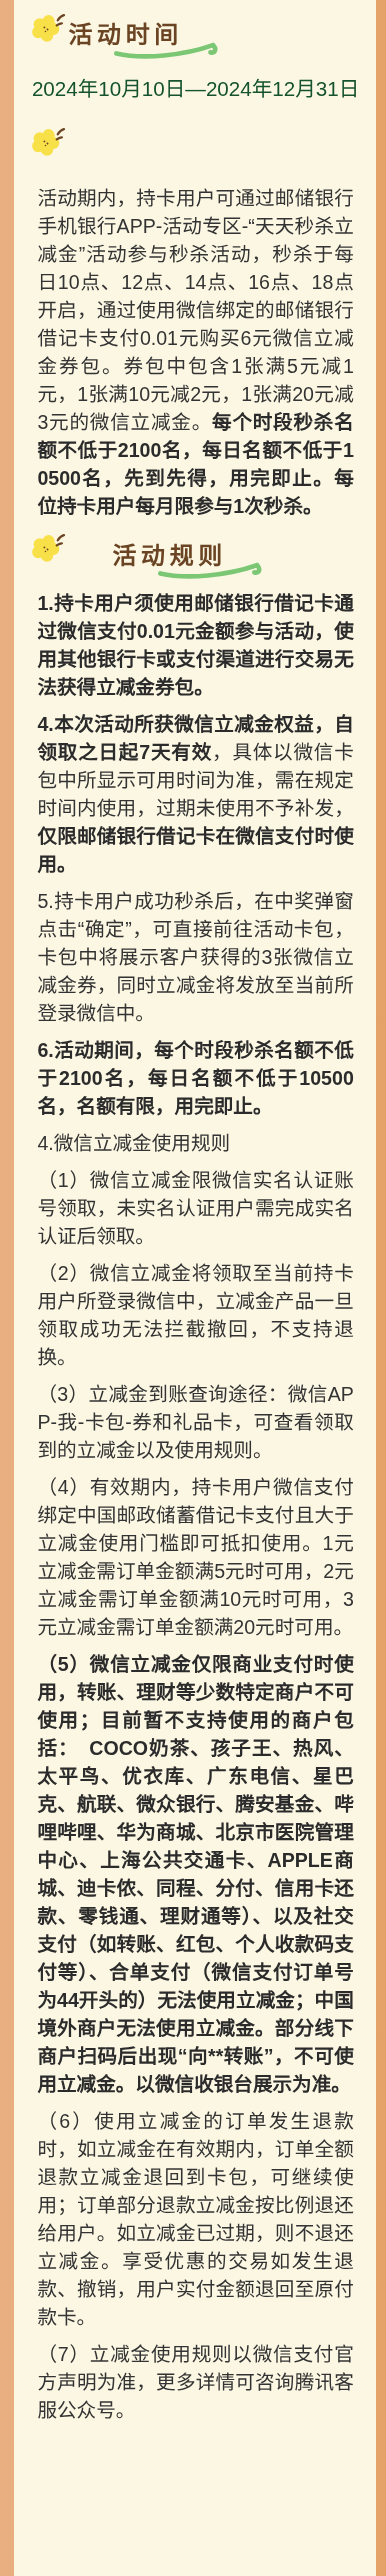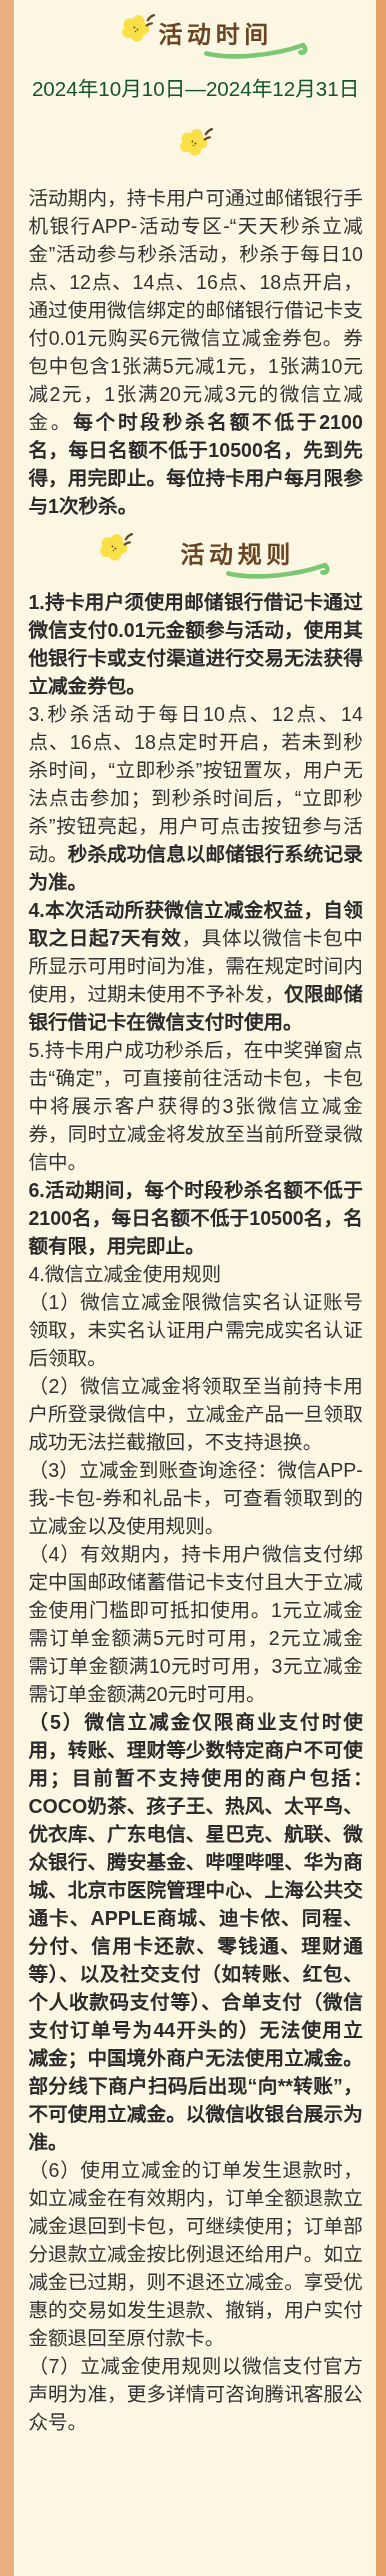--- a/index.html
+++ b/index.html
@@ -20,21 +20,20 @@
     height: 100%;
     box-sizing: border-box;
     padding: 7.2px 13.4px 0 14px;
     overflow: hidden;
   }
   
   .section-header {
     position: relative;
     display: flex;
     align-items: center;
-    justify-content: center;
     height: 49px;
   }
   .header-title-wrap { position: relative; display: inline-block; }
   .section-title {
     font-size: 24px;
     font-weight: 900;
     color: #6b4423;
     letter-spacing: 4.6px;
     position: relative;
     z-index: 2;
@@ -55,21 +54,21 @@
   .date-line {
     margin: 17.5px 0 0 0;
     text-align: center;
     font-size: 20.6px;
     font-weight: 500;
     color: #14532d;
     line-height: 27px;
   }
   
   .para {
-    margin: 0;
+    margin: 9px;
     font-size: 19.6px;
     line-height: 28px;
     color: #333333;
     text-align: justify;
     word-break: break-all;
     font-weight: 400;
   }
   .content-para { margin-top: 12.4px; }
   .rules-list { margin-top: 11.3px; }
   .b { font-weight: 700; color: #2b2b2b; }
@@ -162,21 +161,20 @@
         <g stroke="#7cc774" stroke-width="9" stroke-linecap="round" fill="none">
           <path d="M8 28 C 60 40, 140 32, 196 12"></path>
           <path d="M196 12 c 8 8, 4 16, -5 14"></path>
         </g>
       </svg>
     </span>
   </div>
 
   <div class="rules-list">
       <p class="para"><span class="b">1.持卡用户须使用邮储银行借记卡通过微信支付0.01元金额参与活动，使用其他银行卡或支付渠道进行交易无法获得立减金券包。</span></p>
-      <p class="para"><span>3.秒杀活动于每日10点、12点、14点、16点、18点定时开启，若未到秒杀时间，“立即秒杀”按钮置灰，用户无法点击参加；到秒杀时间后，“立即秒杀”按钮亮起，用户可点击按钮参与活动。</span><span class="b">秒杀成功信息以邮储银行系统记录为准。</span></p>
       <p class="para"><span class="b">4.本次活动所获微信立减金权益，自领取之日起7天有效</span><span>，具体以微信卡包中所显示可用时间为准，需在规定时间内使用，过期未使用不予补发，</span><span class="b">仅限邮储银行借记卡在微信支付时使用。</span></p>
       <p class="para"><span>5.持卡用户成功秒杀后，在中奖弹窗点击“确定”，可直接前往活动卡包，卡包中将展示客户获得的3张微信立减金券，同时立减金将发放至当前所登录微信中。</span></p>
       <p class="para"><span class="b">6.活动期间，每个时段秒杀名额不低于2100名，每日名额不低于10500名，名额有限，用完即止。</span></p>
       <p class="para"><span>4.微信立减金使用规则</span></p>
       <p class="para"><span>（1）微信立减金限微信实名认证账号领取，未实名认证用户需完成实名认证后领取。</span></p>
       <p class="para"><span>（2）微信立减金将领取至当前持卡用户所登录微信中，立减金产品一旦领取成功无法拦截撤回，不支持退换。</span></p>
       <p class="para"><span>（3）立减金到账查询途径：微信APP-我-卡包-券和礼品卡，可查看领取到的立减金以及使用规则。</span></p>
       <p class="para"><span>（4）有效期内，持卡用户微信支付绑定中国邮政储蓄借记卡支付且大于立减金使用门槛即可抵扣使用。1元立减金需订单金额满5元时可用，2元立减金需订单金额满10元时可用，3元立减金需订单金额满20元时可用。</span></p>
       <p class="para"><span class="b">（5）微信立减金仅限商业支付时使用，转账、理财等少数特定商户不可使用；目前暂不支持使用的商户包括：　COCO奶茶、孩子王、热风、太平鸟、优衣库、广东电信、星巴克、航联、微众银行、腾安基金、哔哩哔哩、华为商城、北京市医院管理中心、上海公共交通卡、APPLE商城、迪卡侬、同程、分付、信用卡还款、零钱通、理财通等）、以及社交支付（如转账、红包、个人收款码支付等）、合单支付（微信支付订单号为44开头的）无法使用立减金；中国境外商户无法使用立减金。部分线下商户扫码后出现“向**转账”，不可使用立减金。以微信收银台展示为准。</span></p>
       <p class="para"><span>（6）使用立减金的订单发生退款时，如立减金在有效期内，订单全额退款立减金退回到卡包，可继续使用；订单部分退款立减金按比例退还给用户。如立减金已过期，则不退还立减金。享受优惠的交易如发生退款、撤销，用户实付金额退回至原付款卡。</span></p>

